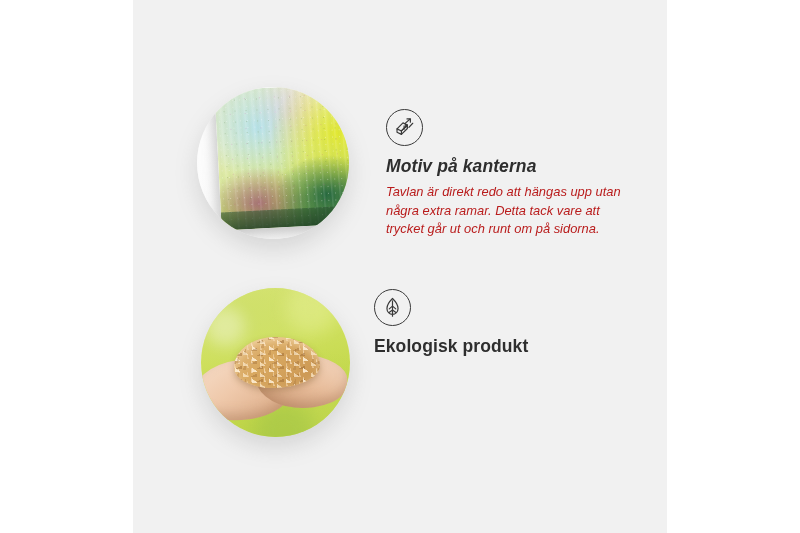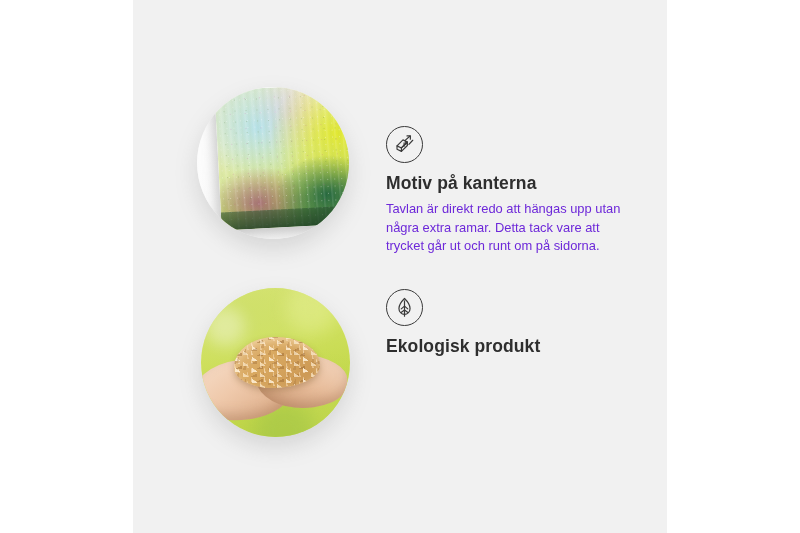--- a/index.html
+++ b/index.html
@@ -205,21 +205,21 @@
     margin: 10px 0 0 0;
     font-size: 17.5px;
     font-weight: 700;
     color: #2e2e2e;
     letter-spacing: .1px;
     line-height: 1.25;
   }
   .feature-desc {
     margin: 5px 13px 0 0;
     font-size: 12.9px;
-    color: #6d28d9;
+    color: #b91c1c;
     line-height: 1.45;
     max-width: 252px;
   }
 </style>
 </head>
 <body>
 
 <div class="stage">
 
   <div class="panel"></div>
@@ -231,21 +231,21 @@
         <div class="photo-canvas-bg"></div>
         <div class="canvas-block">
           <div class="canvas-face"></div>
           <div class="canvas-streaks"></div>
           <div class="canvas-speckle"></div>
           <div class="canvas-edge"></div>
         </div>
       </div>
     </div>
 
-    <div class="info" style="left:386px; top:126px; width:262px;">
+    <div class="info" style="left:386px; top:109px; width:262px;font-style:italic;">
       <div class="icon-badge">
         <svg width="23" height="23" viewBox="0 0 24 24" fill="none" stroke="#3a3a3a" stroke-width="1.25" stroke-linecap="round" stroke-linejoin="round">
           <path d="M4.2 13.4 L10.4 7.2 L15.0 9.4 L8.8 15.6 Z"></path>
           <path d="M4.2 13.4 L4.2 17.0 L8.8 19.2 L8.8 15.6"></path>
           <path d="M8.8 15.6 L15.0 9.4 L15.0 13.0 L8.8 19.2"></path>
           <path d="M11.6 10.2 L11.6 13.8"></path>
           <path d="M13.3 8.5 L13.3 12.1"></path>
           <path d="M12.4 8.0 L17.8 3.2"></path>
           <path d="M14.6 3.0 L18.2 2.9 L18.1 6.5"></path>
           <path d="M16.6 11.8 L20.6 7.6"></path>
@@ -261,21 +261,21 @@
     <div class="photo-wrap" style="left:201px; top:288px; width:149px; height:149px;">
       <div class="photo">
         <div class="photo-eco-bg"></div>
         <div class="grass-blur"></div>
         <div class="hand hand-left"></div>
         <div class="hand hand-right"></div>
         <div class="chips"></div>
       </div>
     </div>
 
-    <div class="info" style="left:386px; top:289px; width:272px;">
+    <div class="info" style="left:374px; top:289px; width:272px;">
       <div class="icon-badge">
         <svg width="23" height="23" viewBox="0 0 24 24" fill="none" stroke="#3a3a3a" stroke-width="1.25" stroke-linecap="round" stroke-linejoin="round">
           <path d="M12 2.6 C15.9 6.4 17.8 10.0 17.8 13.0 C17.8 16.4 15.2 19.2 12 19.2
                    C8.8 19.2 6.2 16.4 6.2 13.0 C6.2 10.0 8.1 6.4 12 2.6 Z"></path>
           <path d="M12 5.0 L12 21.0"></path>
           <path d="M12 10.6 L8.6 13.4"></path>
           <path d="M12 10.6 L15.4 13.4"></path>
           <path d="M12 14.6 L8.8 17.0"></path>
           <path d="M12 14.6 L15.2 17.0"></path>
         </svg>

